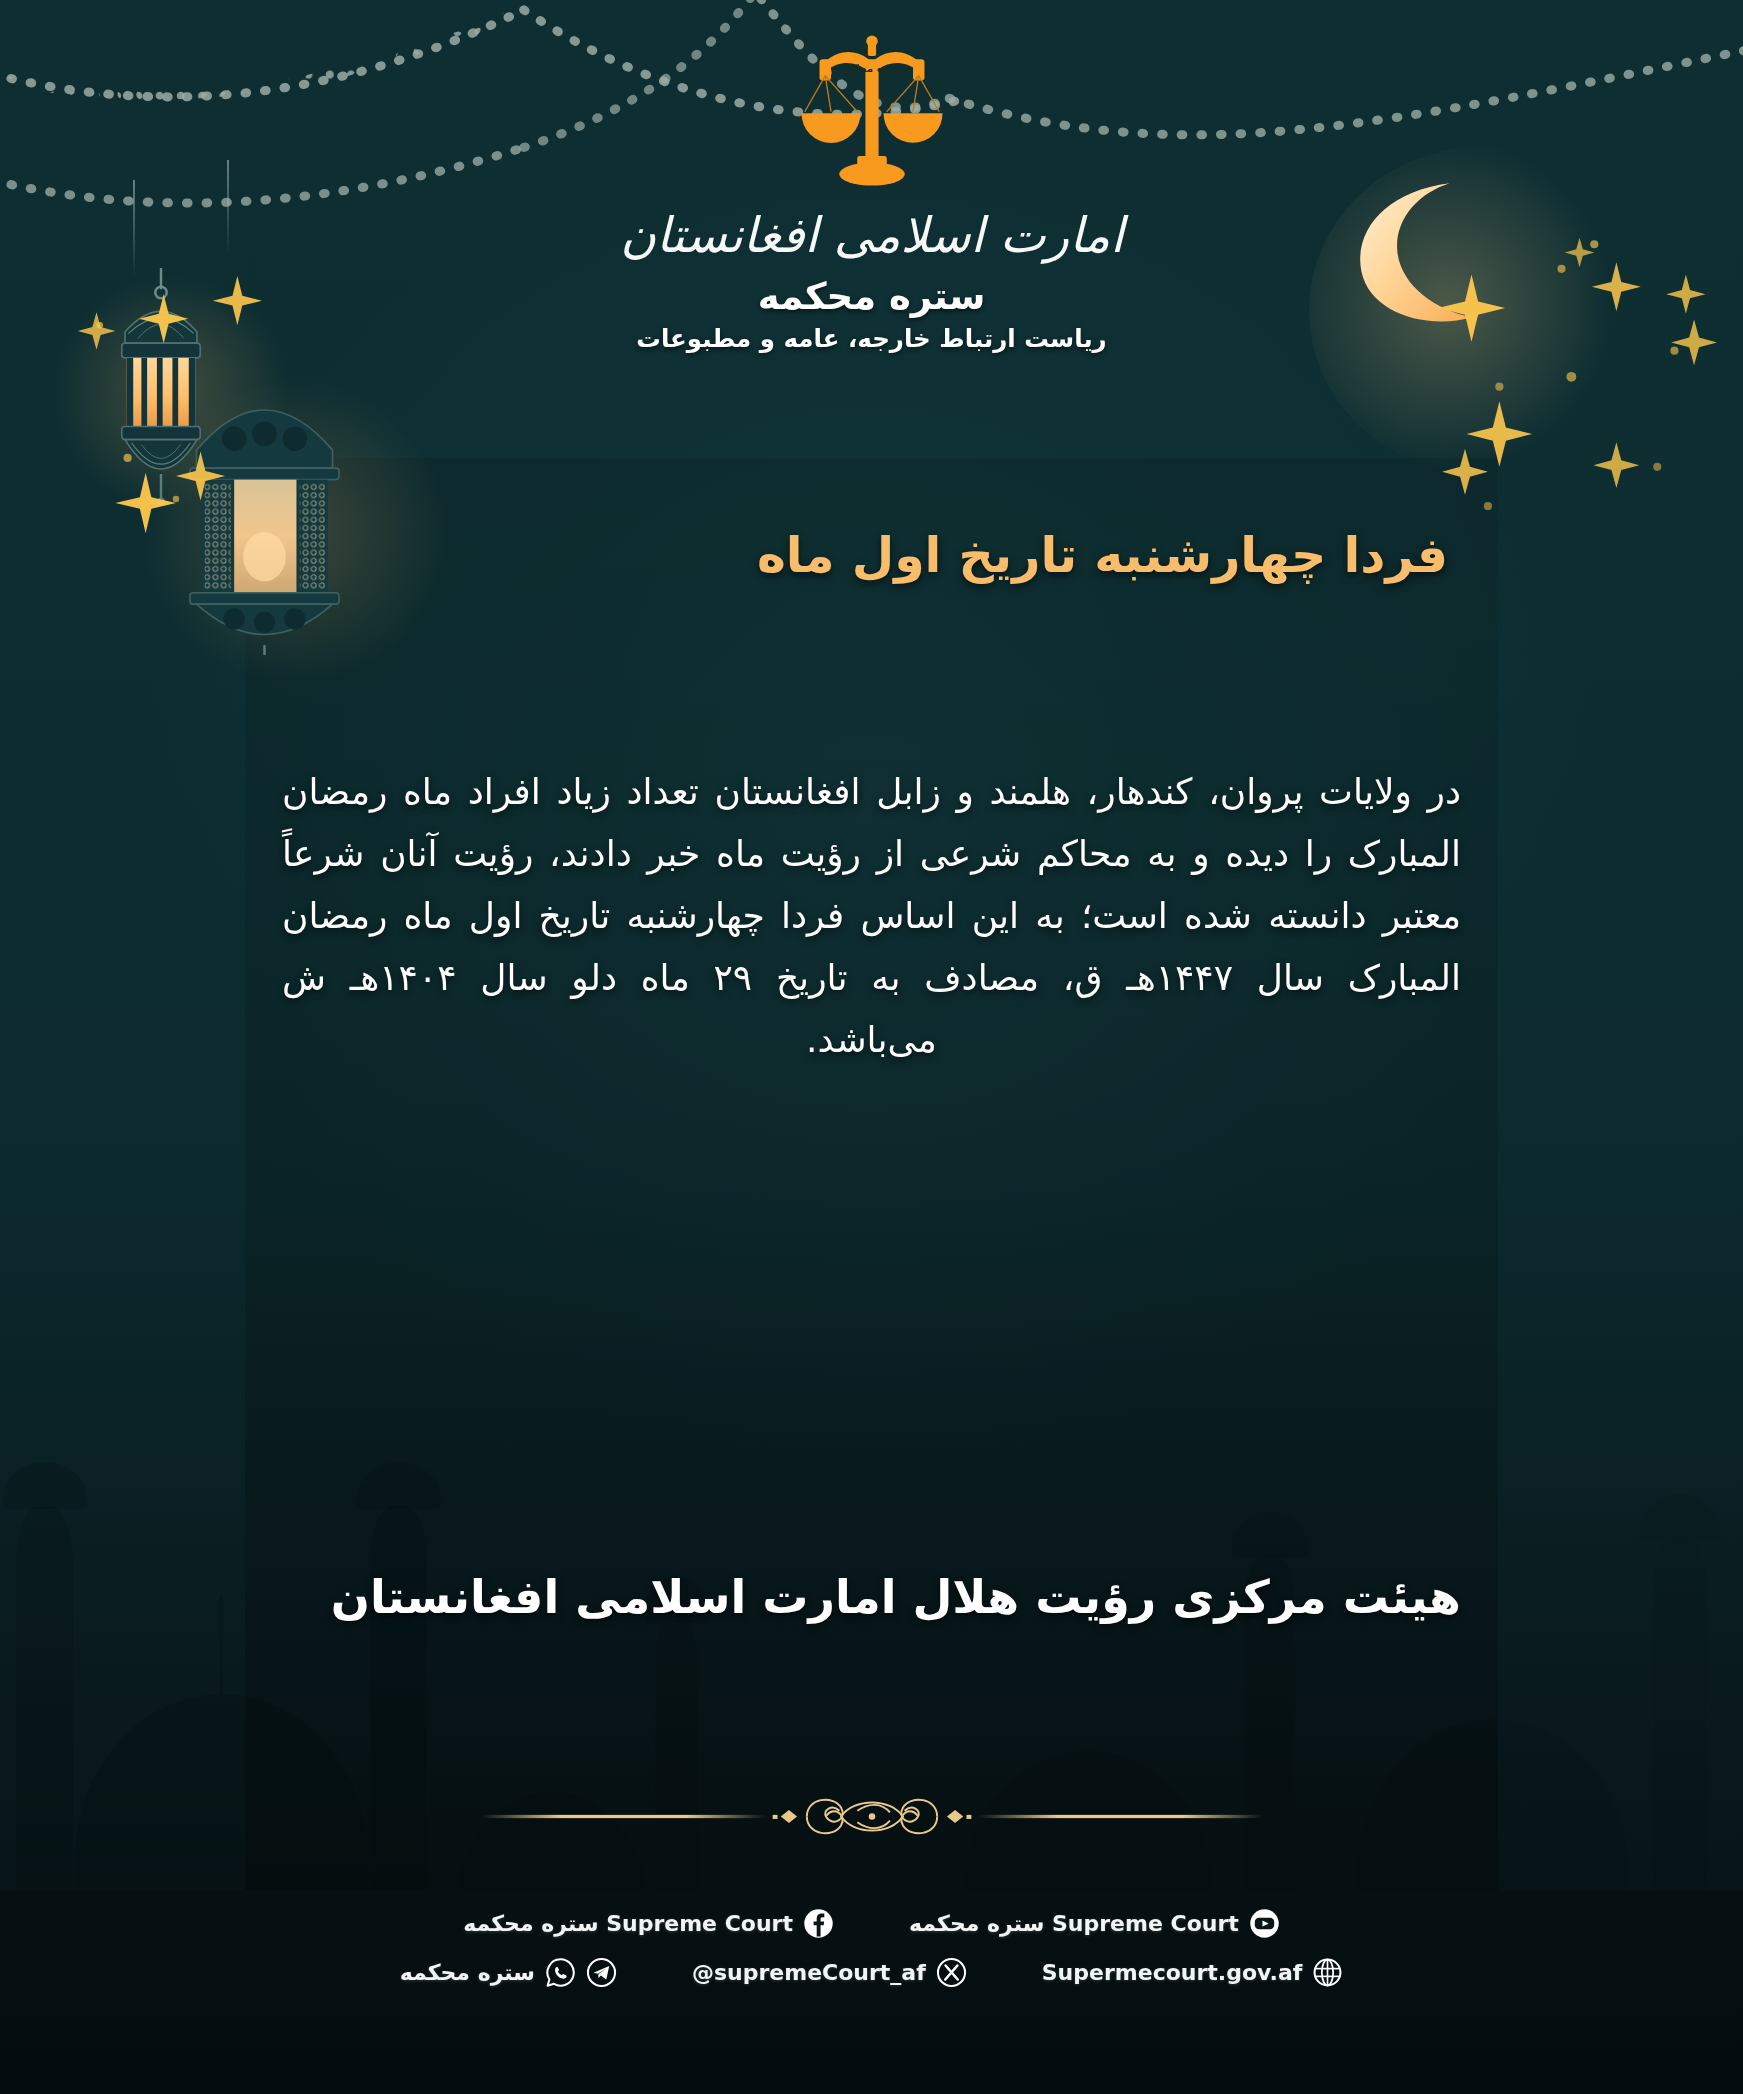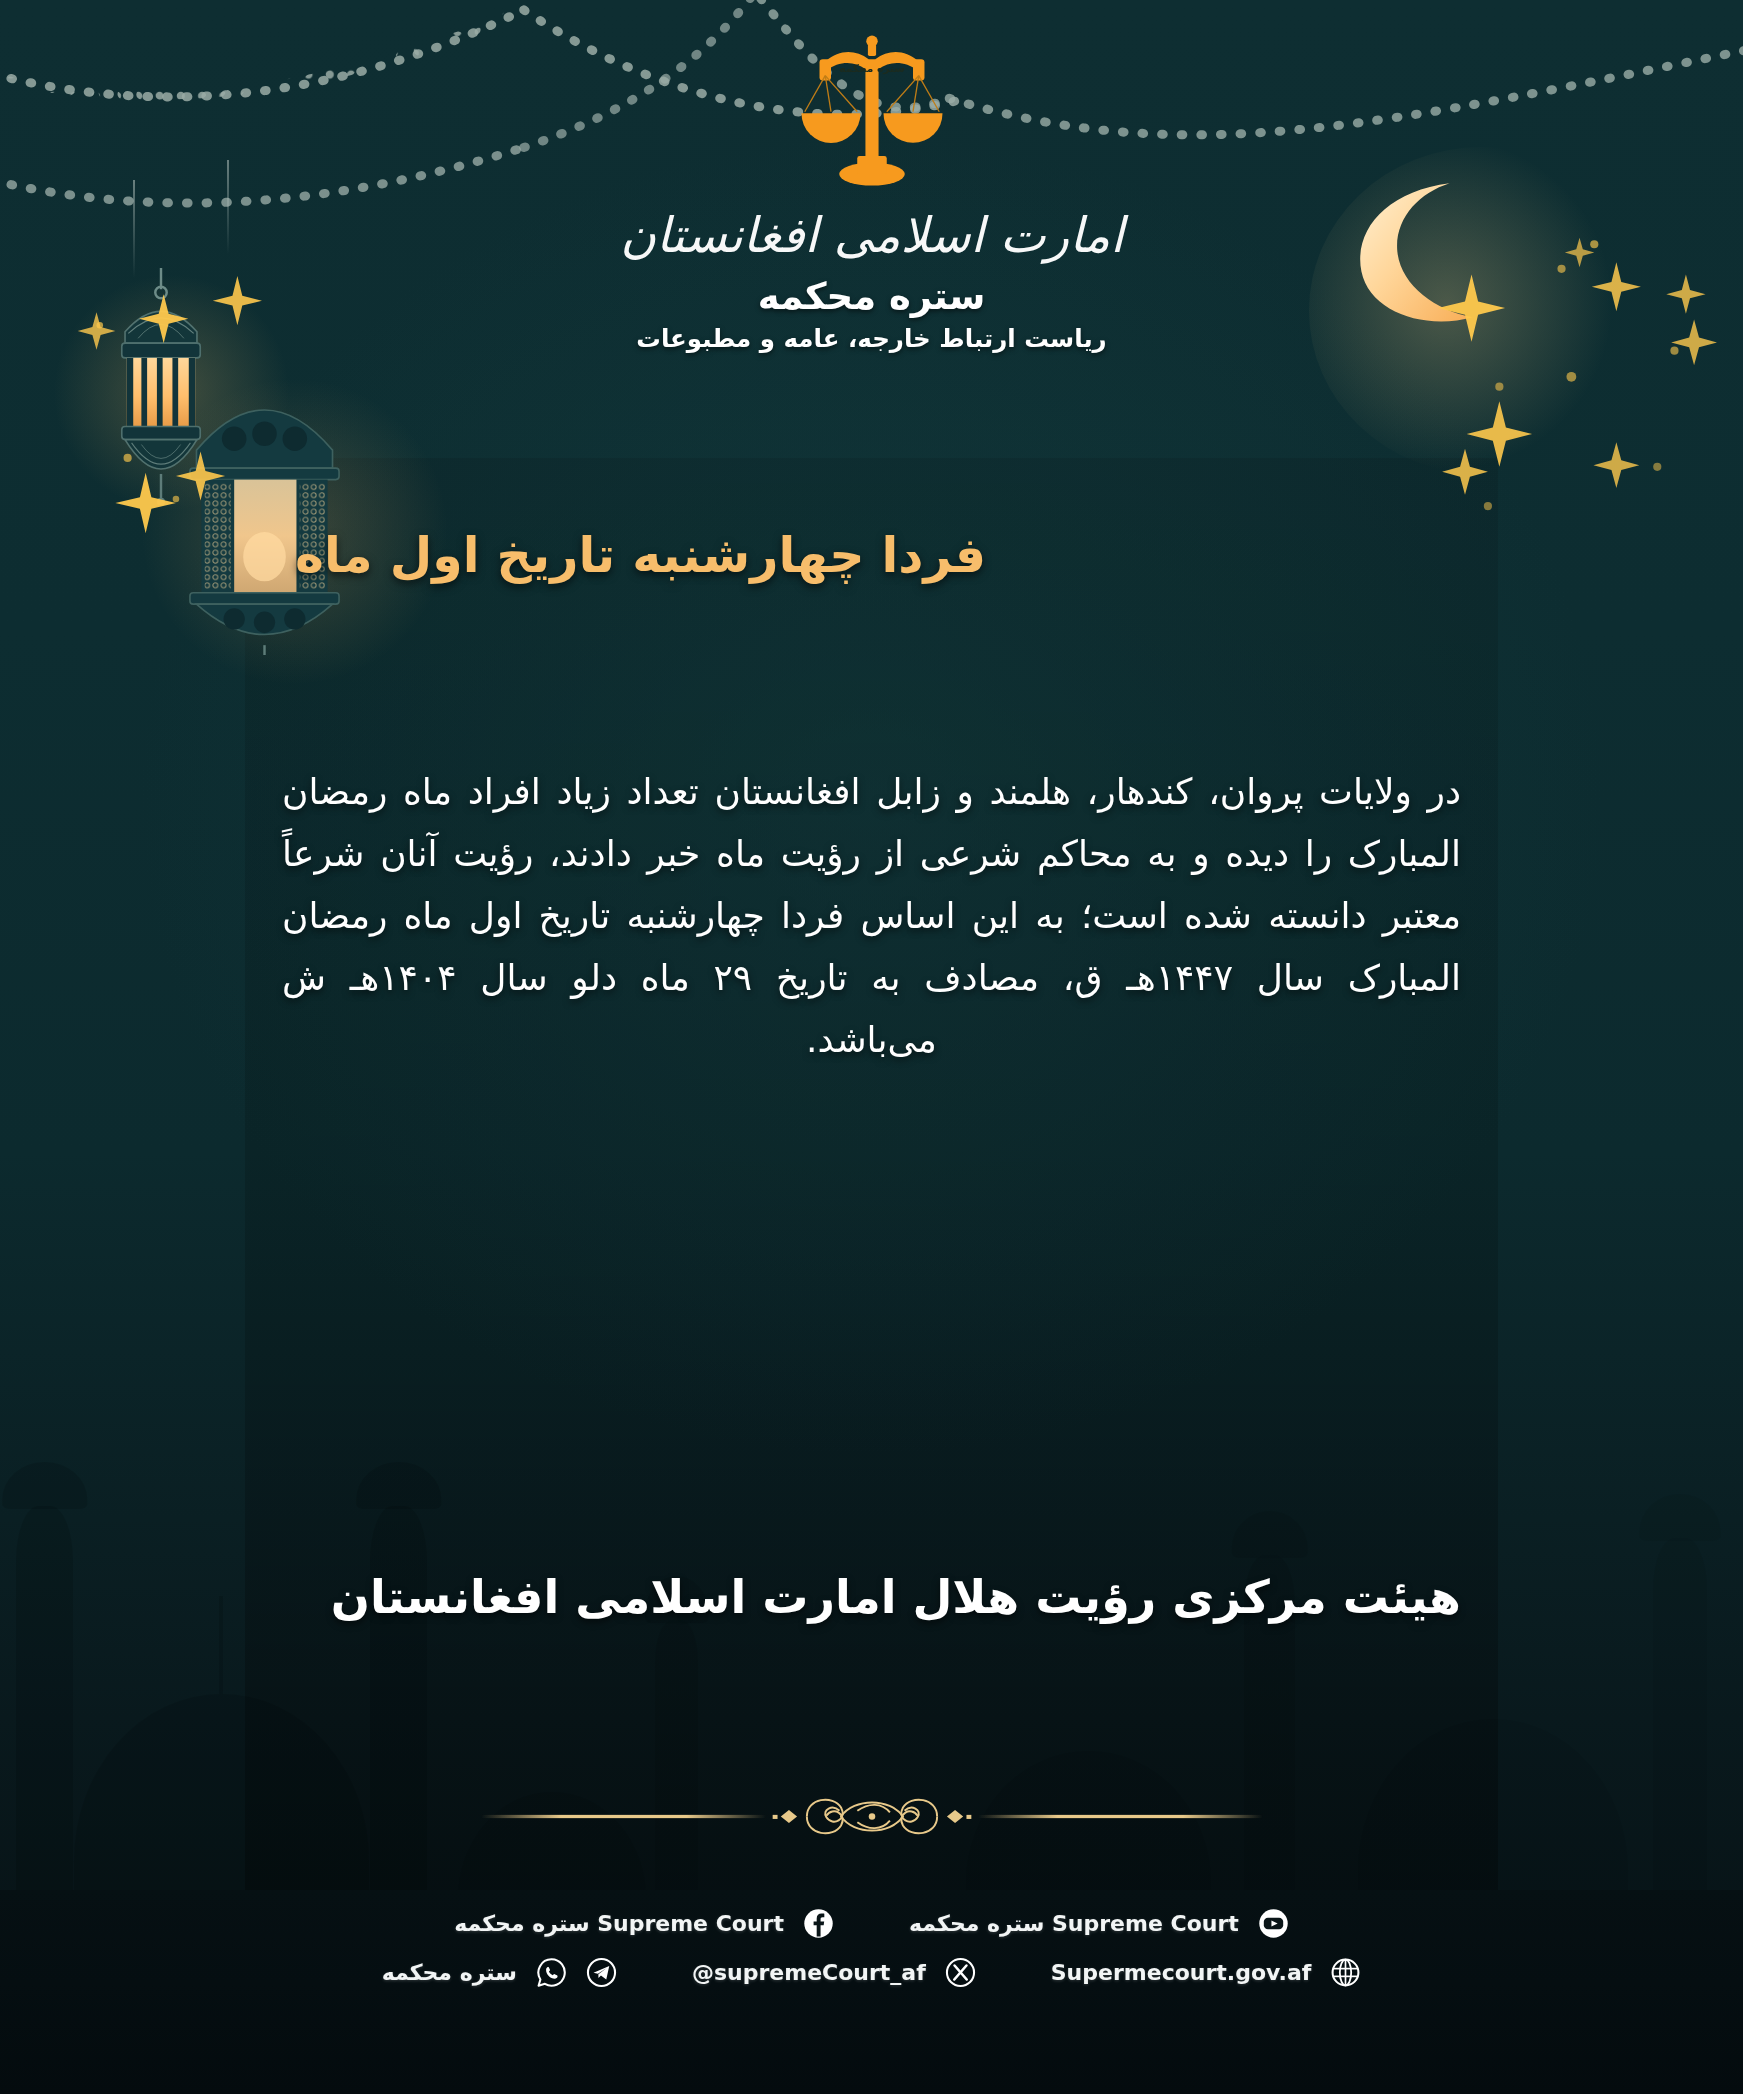--- a/index.html
+++ b/index.html
@@ -52,21 +52,21 @@
     margin-top:3.3px; text-shadow:0 1.6px 4.9px rgba(0,0,0,.55);
   }
   .dept-name{
     color:#ffffff; font-size:24.5px; font-weight:bold; margin-top:6px;
     text-shadow:0 1.6px 4.9px rgba(0,0,0,.55);
   }
 
   
   .headline{
     position:absolute; left:295px; right:295px; top:516px;
-    text-align:left; color:#f7bd6b; font-size:49px; font-weight:bold;
+    text-align:right; color:#f7bd6b; font-size:49px; font-weight:bold;
     line-height:1.62; text-shadow:0 2.5px 8.2px rgba(0,0,0,.6);
   }
 
   
   .body-text{
     position:absolute; left:282px; right:282px; top:761px;
     color:#ffffff; font-size:36px; line-height:1.72;
     text-align:justify; text-align-last:center;
     text-shadow:0 2.5px 7.4px rgba(0,0,0,.55);
     word-spacing:1.6px;
@@ -80,21 +80,21 @@
   
   .divider{ position:absolute; left:0; right:0; top:1788px; text-align:center; }
 
   
   .footer{
     position:absolute; left:0; right:0; bottom:0; height:205px;
     background:linear-gradient(180deg,#061013 0%, #050e11 45%, #040b0e 100%);
     padding-top:18px;
   }
   .frow{ display:flex; justify-content:center; align-items:center; gap:75px; margin-bottom:18px; }
-  .fitem{ display:flex; align-items:center; gap:19px; direction:rtl; }
+  .fitem{ display:flex; align-items:center; gap:10px; direction:rtl; }
   .fitem .txt{
     color:#f2f5f5; font-size:22px; font-weight:bold; white-space:nowrap;
     text-shadow:0 0.8px 3.3px rgba(255,255,255,.18);
   }
   .fitem .txt.ltr{ direction:ltr; font-weight:bold; }
   .ficon{ width:31px; height:31px; flex:0 0 31px; display:block; }
 
   
   .glow{ position:absolute; border-radius:50%; pointer-events:none; }
 </style>

